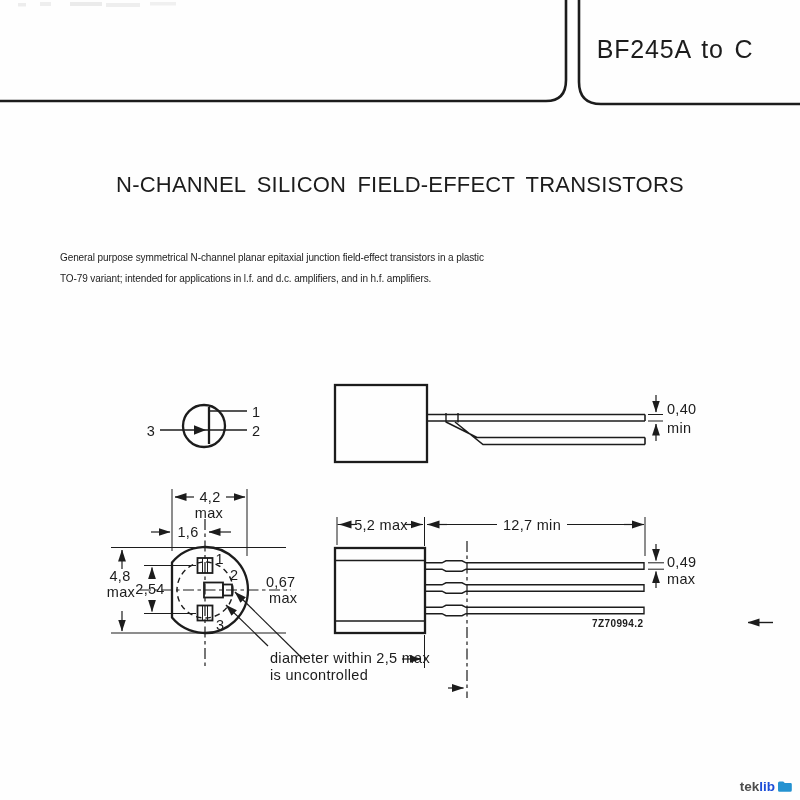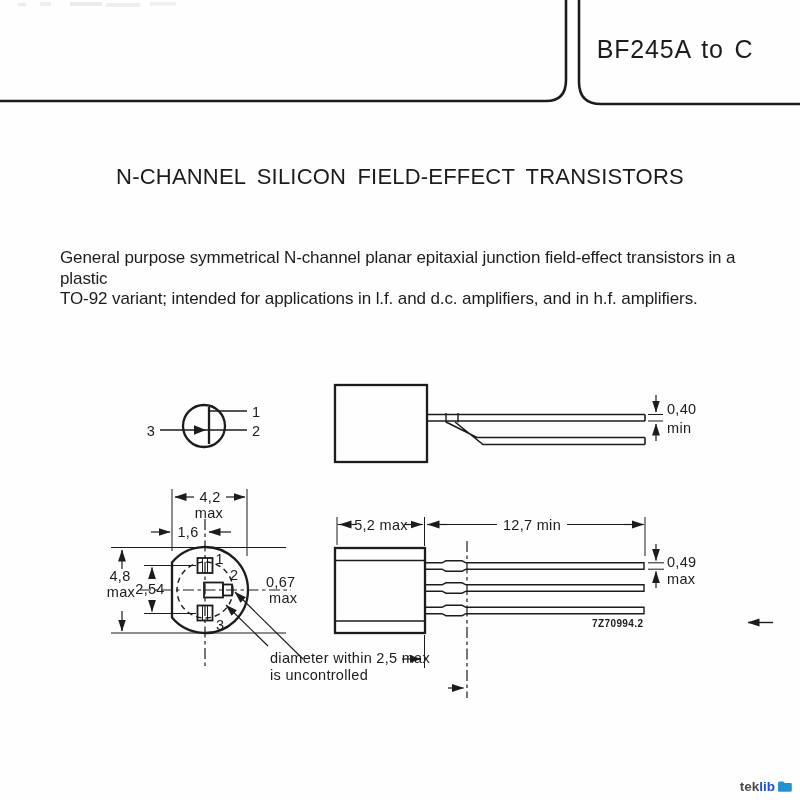--- a/index.html
+++ b/index.html
@@ -18,26 +18,26 @@
   .cl{stroke:#1c1c1c;stroke-width:1.2;fill:none;stroke-dasharray:11 3.5 3.5 3.5}
   .dsh{stroke:#1c1c1c;stroke-width:1.4;fill:none;stroke-dasharray:5.5 4}
   text.dim{font-family:"Liberation Sans",sans-serif;font-size:14.5px;fill:#1c1c1c;letter-spacing:.3px}
   text.dim.sm{font-size:10px;font-weight:bold;letter-spacing:.4px}
   svg#art{position:absolute;left:0;top:0}
   #part-range{
     position:absolute;left:560px;top:35px;width:230px;text-align:center;
     font-size:25px;letter-spacing:.8px;word-spacing:3px;white-space:nowrap;
   }
   #page-title{
-    position:absolute;left:0;top:164px;width:800px;text-align:center;
+    position:absolute;left:0;top:172px;width:800px;text-align:center;
     font-size:22px;letter-spacing:.2px;word-spacing:5px;white-space:nowrap;
   }
   #description{
     position:absolute;left:60px;top:248px;width:680px;
-    font-size:17px;line-height:20.5px;letter-spacing:-.1px;
+    font-size:10px;line-height:20.5px;letter-spacing:-.1px;
   }
   #logo{
     position:absolute;right:7px;top:777px;height:18px;
     display:flex;align-items:center;font-size:13.5px;font-weight:bold;letter-spacing:0;text-align:center;
   }
   #logo .tek{color:#4d4d4d}
   #logo .lib{color:#1d4ed8}
   #logo svg{margin-left:2px;display:block}
 </style>
 </head>
@@ -174,21 +174,21 @@
     <line class="s13" x1="773" y1="622.5" x2="748" y2="622.5" marker-end="url(#ah)"></line>
   </g>
 </svg>
 
 <div id="part-range">BF245A to C</div>
 
 <div id="page-title">N-CHANNEL SILICON FIELD-EFFECT TRANSISTORS</div>
 
 <div id="description">
   <div>General purpose symmetrical N-channel planar epitaxial junction field-effect transistors in a plastic</div>
-  <div>TO-92 variant; intended for applications in l.f. and d.c. amplifiers, and in h.f. amplifiers.</div>
+  <div>TO-79 variant; intended for applications in l.f. and d.c. amplifiers, and in h.f. amplifiers.</div>
 </div>
 
 <div id="logo">
   <span class="tek">tek</span>
     <span class="lib">lib</span>
   <svg width="16" height="13" viewBox="0 0 16 13">
     <path d="M1,3 Q1,1.4 2.6,1.4 H6.2 L7.8,3.1 H13.6 Q14.8,3.1 14.8,4.3 V10.2 Q14.8,11.8 13.2,11.8 H2.6 Q1,11.8 1,10.2 Z" fill="#2492d1"></path>
   </svg>
 </div>
 

